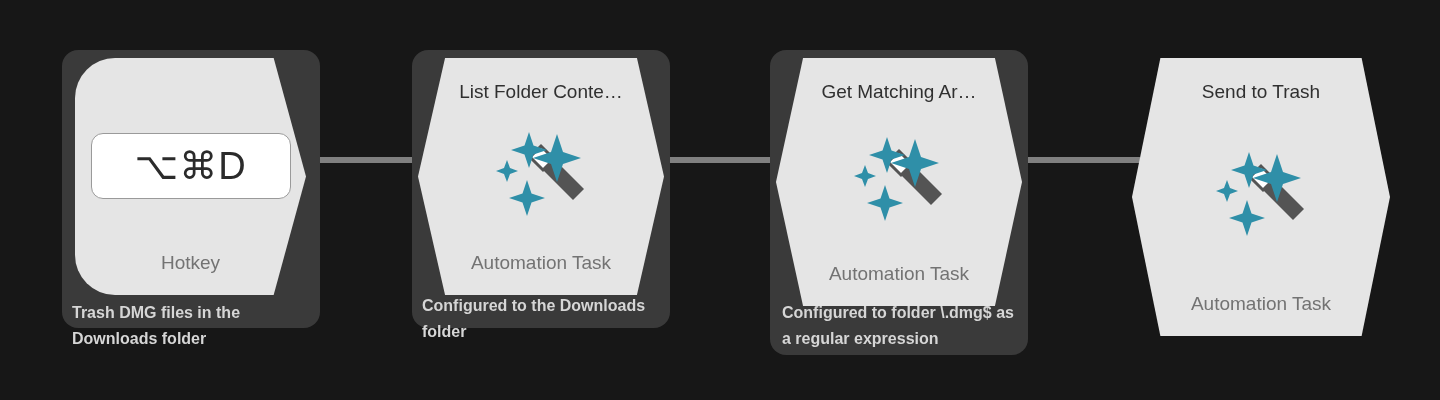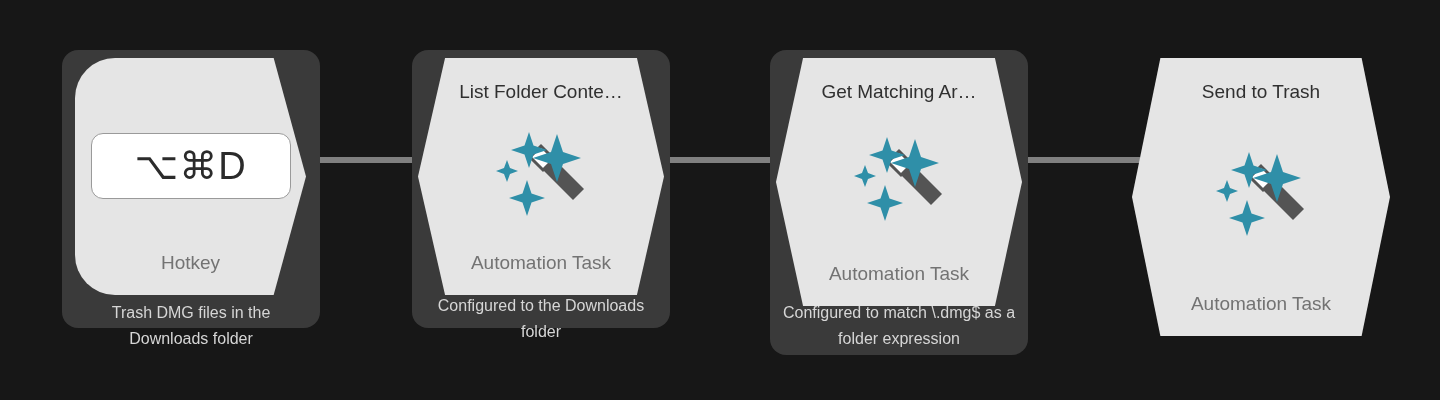--- a/index.html
+++ b/index.html
@@ -91,23 +91,23 @@
     text-align: center;
     line-height: 24px;
     white-space: nowrap;
   }
 
   
   .node-caption {
     position: absolute;
     z-index: 4;
     font-size: 16px;
-    font-weight: normal;
+    font-weight: bold;
     color: #d6d6d6;
-    text-align: center;
+    text-align: left;
     line-height: 26px;
   }
 
   
   .hotkey-badge {
     width: 200px;
     height: 66px;
     background: #ffffff;
     border: 1.5px solid #9a9a9a;
     border-radius: 12px;
@@ -197,21 +197,21 @@
           <path d="M41 31 L52 20 L65 33 L54 44 Z" fill="#ffffff" stroke="#545454" stroke-width="3"></path>
           <path d="M68 8 L74 26 L92 32 L74 38 L68 56 L62 38 L44 32 L62 26 Z" fill="#2f8fa8"></path>
           <path d="M40 6 L44.5 19.5 L58 24 L44.5 28.5 L40 42 L35.5 28.5 L22 24 L35.5 19.5 Z" fill="#2f8fa8"></path>
           <path d="M18 34 L21 42 L29 45 L21 48 L18 56 L15 48 L7 45 L15 42 Z" fill="#2f8fa8"></path>
           <path d="M38 54 L42.5 67.5 L56 72 L42.5 76.5 L38 90 L33.5 76.5 L20 72 L33.5 67.5 Z" fill="#2f8fa8"></path>
         </svg>
       </div>
       <div class="node-subtitle">Automation Task</div>
     </div>
 
-    <div class="node-caption" style="left:12px; top:250px; width:234px;">Configured to match \.dmg$ as a folder expression</div>
+    <div class="node-caption" style="left:12px; top:250px; width:234px;">Configured to folder \.dmg$ as a regular expression</div>
   </div>
 
   <div class="node-group" style="left:1126px; top:50px; width:270px; height:253px;">
 
     <div class="node-body shape-hexagon" style="left:6px; top:8px; width:258px; height:278px;">
       <div class="node-title">Send to Trash</div>
       <div class="node-inner">
         <svg class="wand-icon" viewBox="0 0 104 104">
           <path d="M41 31 L52 20 L95 63 L84 74 Z" fill="#545454"></path>
           <path d="M41 31 L52 20 L65 33 L54 44 Z" fill="#ffffff" stroke="#545454" stroke-width="3"></path>

